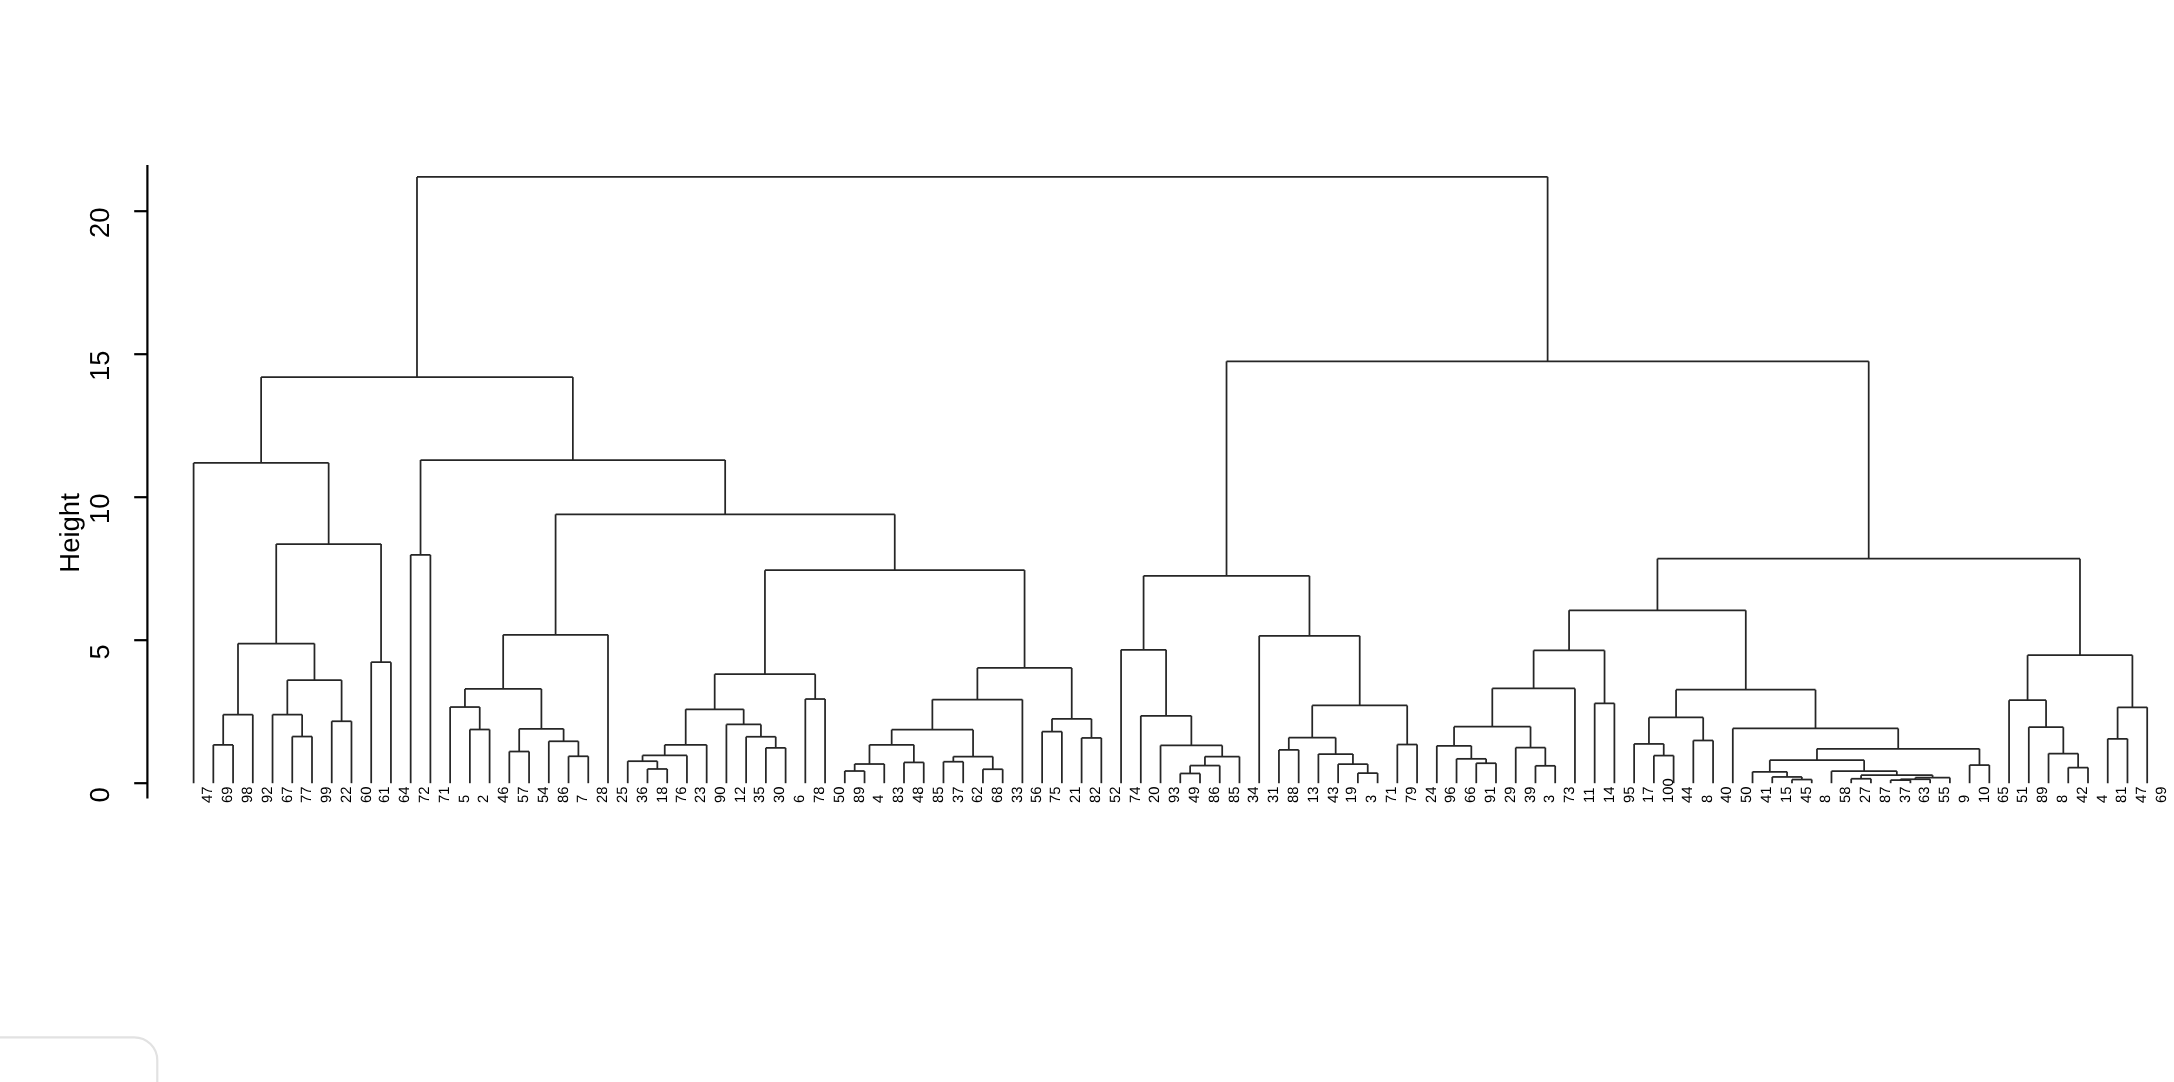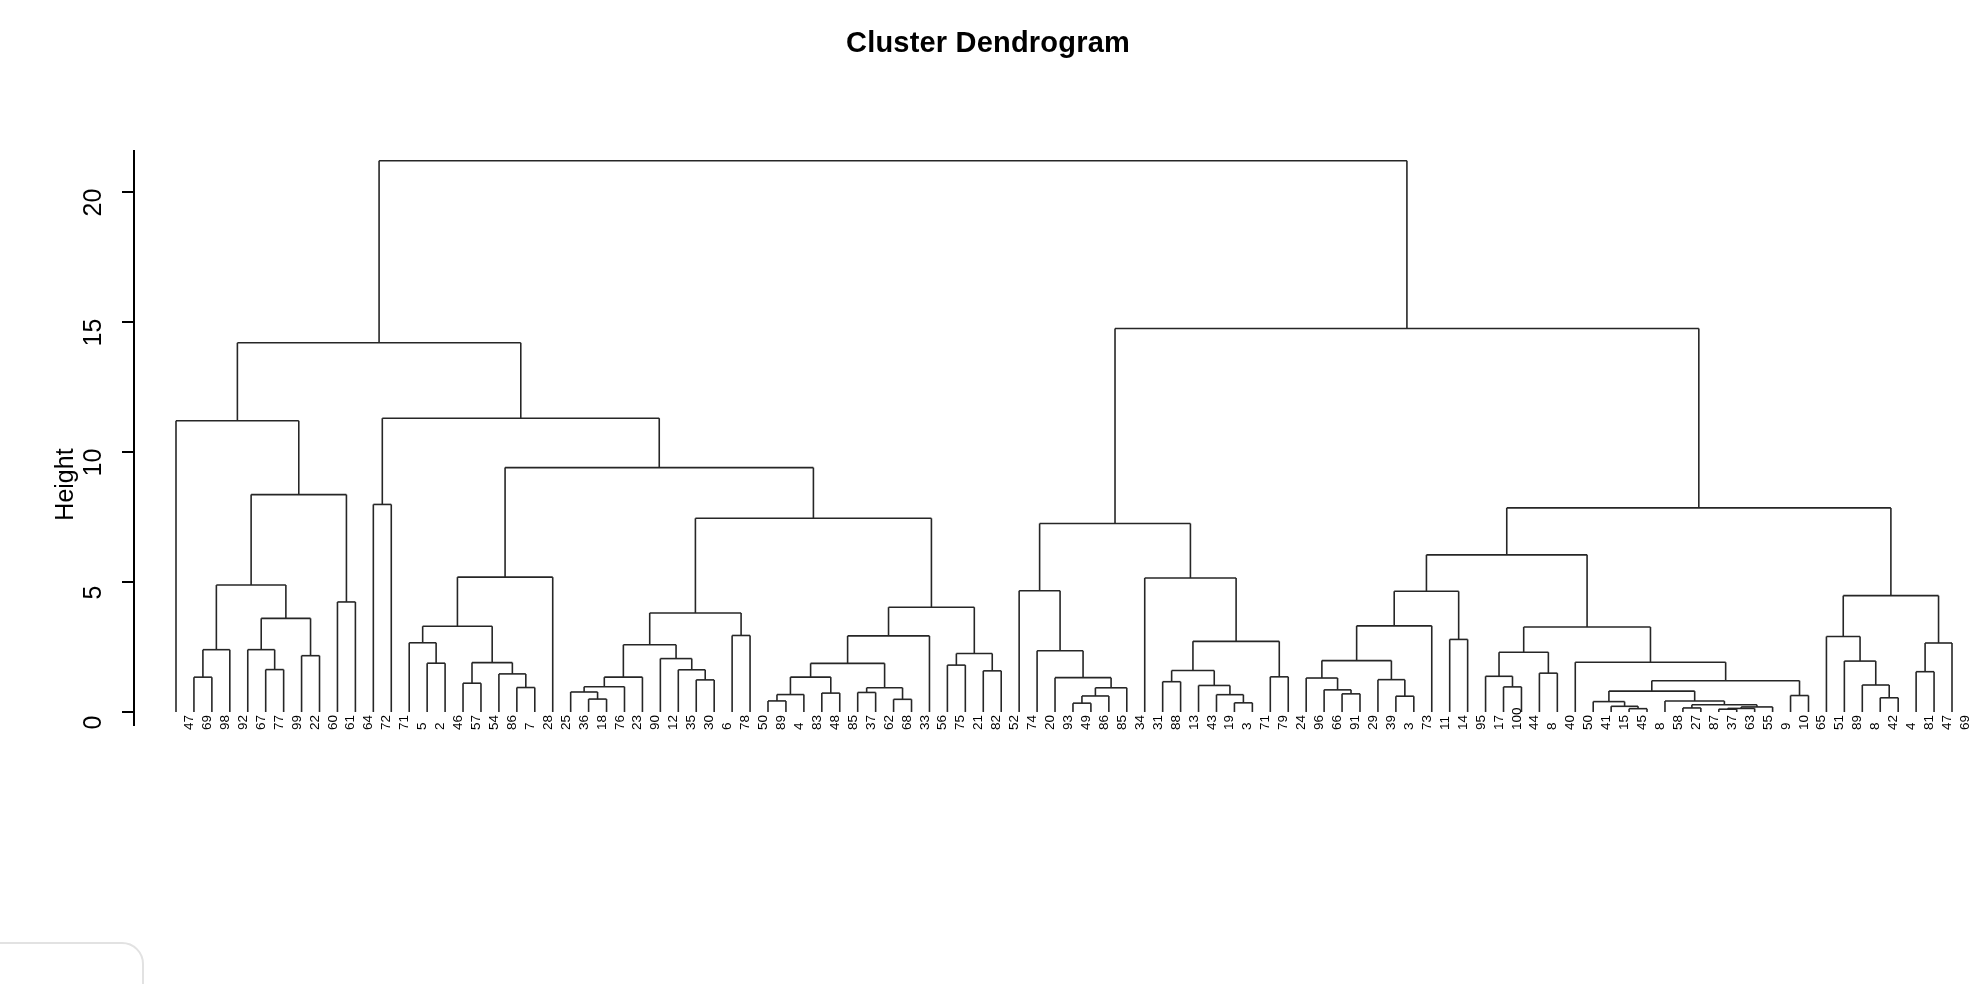--- a/index.html
+++ b/index.html
@@ -17,21 +17,20 @@
         transform-origin:left top;transform:rotate(-90deg);}
   #corner-artifact{position:absolute;left:-40px;bottom:-42px;width:180px;height:80px;
         border:2px solid #e2e2e2;border-radius:22px;background:#fff;}
   #bottom-fade{position:absolute;left:0;bottom:0;width:1976px;height:26px;background:#fff;}
 </style>
 </head>
 <body>
 
 <div id="plot">
 
-  <div id="title">Cluster Dendrogram</div>
 
   <div id="ylab">Height</div>
 
   <div class="ytick-label" style="left:62px;top:708px;">0</div>
   <div class="ytick-label" style="left:62px;top:578px;">5</div>
   <div class="ytick-label" style="left:62px;top:448px;">10</div>
   <div class="ytick-label" style="left:62px;top:318px;">15</div>
   <div class="ytick-label" style="left:62px;top:188px;">20</div>
 
   <svg id="svgwrap" width="1976" height="984">

